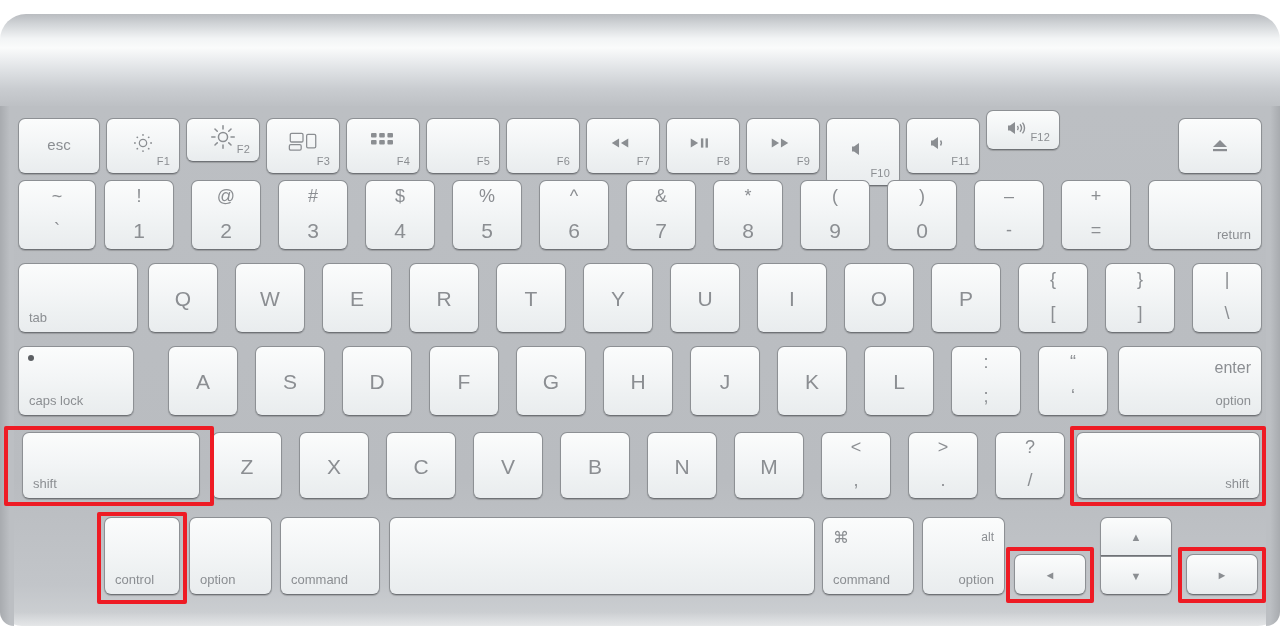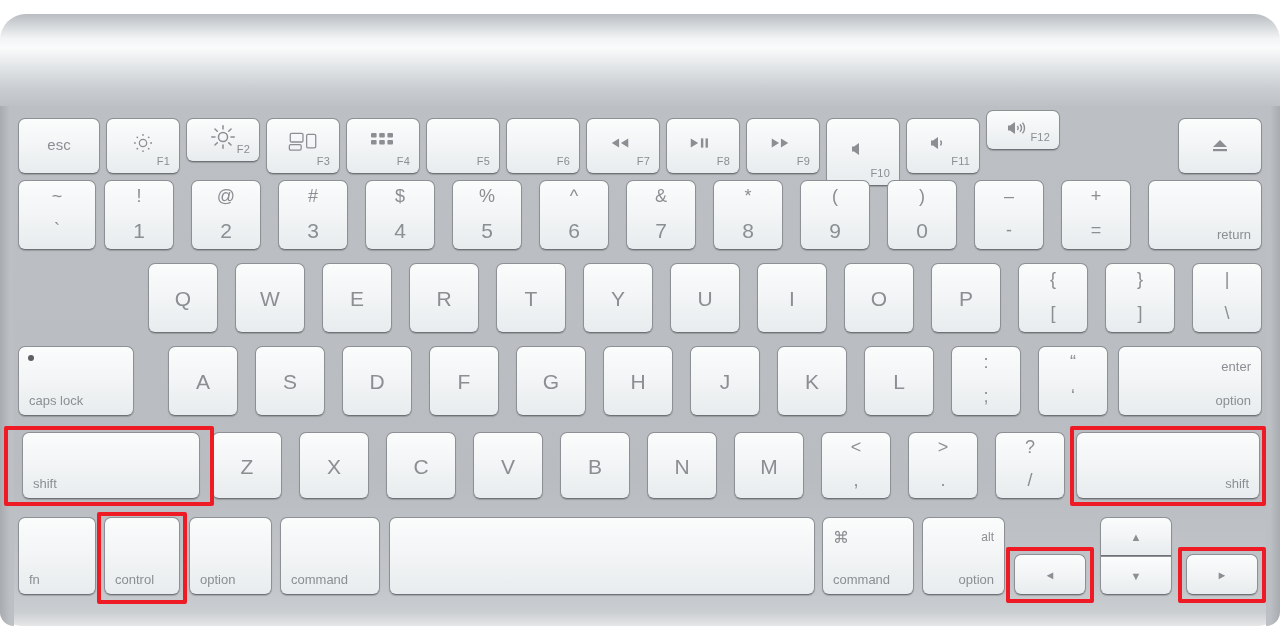--- a/index.html
+++ b/index.html
@@ -329,20 +329,23 @@
     <span class="lbl lbl-dn sym">-</span>
   </div>
   <div class="key" style="left:1061px;top:180px;width:70px;height:70px;">
     <span class="lbl lbl-up sym">+</span>
     <span class="lbl lbl-dn sym">=</span>
   </div>
   <div class="key" style="left:1148px;top:180px;width:114px;height:70px;">
     <span class="lbl lbl-br small">return</span>
   </div>
 
+  <div class="key" style="left:18px;top:263px;width:120px;height:70px;">
+    <span class="lbl lbl-bl small">tab</span>
+  </div>
   <div class="key" style="left:148px;top:263px;width:70px;height:70px;">
     <span class="lbl lbl-c big">Q</span>
   </div>
   <div class="key" style="left:235px;top:263px;width:70px;height:70px;">
     <span class="lbl lbl-c big">W</span>
   </div>
   <div class="key" style="left:322px;top:263px;width:70px;height:70px;">
     <span class="lbl lbl-c big">E</span>
   </div>
   <div class="key" style="left:409px;top:263px;width:70px;height:70px;">
@@ -412,21 +415,21 @@
   </div>
   <div class="key" style="left:951px;top:346px;width:70px;height:70px;">
     <span class="lbl lbl-up sym">:</span>
     <span class="lbl lbl-dn sym">;</span>
   </div>
   <div class="key" style="left:1038px;top:346px;width:70px;height:70px;">
     <span class="lbl lbl-up sym">“</span>
     <span class="lbl lbl-dn sym">‘</span>
   </div>
   <div class="key" style="left:1118px;top:346px;width:144px;height:70px;">
-    <span class="lbl" style="right:10px;top:13px;font-size:13px;">enter</span>
+    <span class="lbl" style="right:10px;top:13px;font-size:16px;">enter</span>
     <span class="lbl lbl-br small">option</span>
   </div>
 
   <div class="key" style="left:22px;top:432px;width:178px;height:67px;">
     <span class="lbl lbl-bl small">shift</span>
   </div>
   <div class="key" style="left:212px;top:432px;width:70px;height:67px;">
     <span class="lbl lbl-c big">Z</span>
   </div>
   <div class="key" style="left:299px;top:432px;width:70px;height:67px;">
@@ -456,23 +459,20 @@
     <span class="lbl lbl-dn sym">.</span>
   </div>
   <div class="key" style="left:995px;top:432px;width:70px;height:67px;">
     <span class="lbl lbl-up sym">?</span>
     <span class="lbl lbl-dn sym">/</span>
   </div>
   <div class="key" style="left:1076px;top:432px;width:184px;height:67px;">
     <span class="lbl lbl-br small">shift</span>
   </div>
 
-  <div class="key" style="left:18px;top:517px;width:78px;height:78px;">
-    <span class="lbl lbl-bl small">fn</span>
-  </div>
   <div class="key" style="left:104px;top:517px;width:76px;height:78px;">
     <span class="lbl lbl-bl small">control</span>
   </div>
   <div class="key" style="left:189px;top:517px;width:83px;height:78px;">
     <span class="lbl lbl-bl small">option</span>
   </div>
   <div class="key" style="left:280px;top:517px;width:100px;height:78px;">
     <span class="lbl lbl-bl small">command</span>
   </div>
   <div class="key" style="left:389px;top:517px;width:426px;height:78px;">

